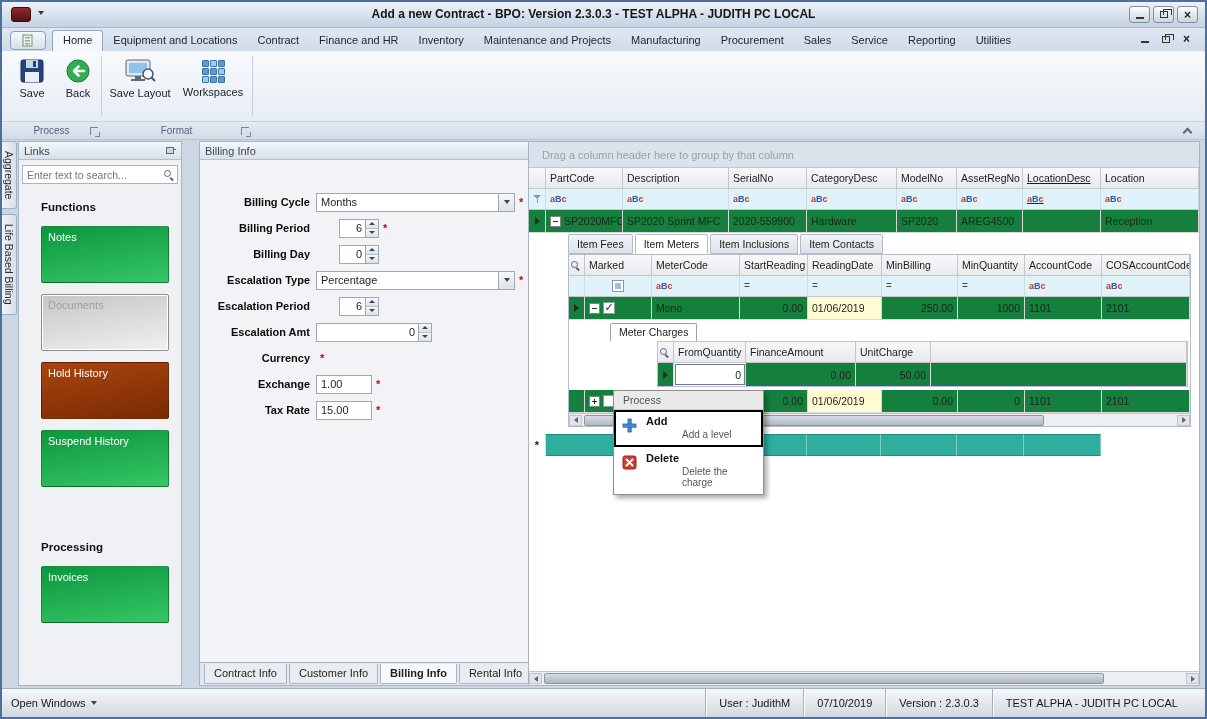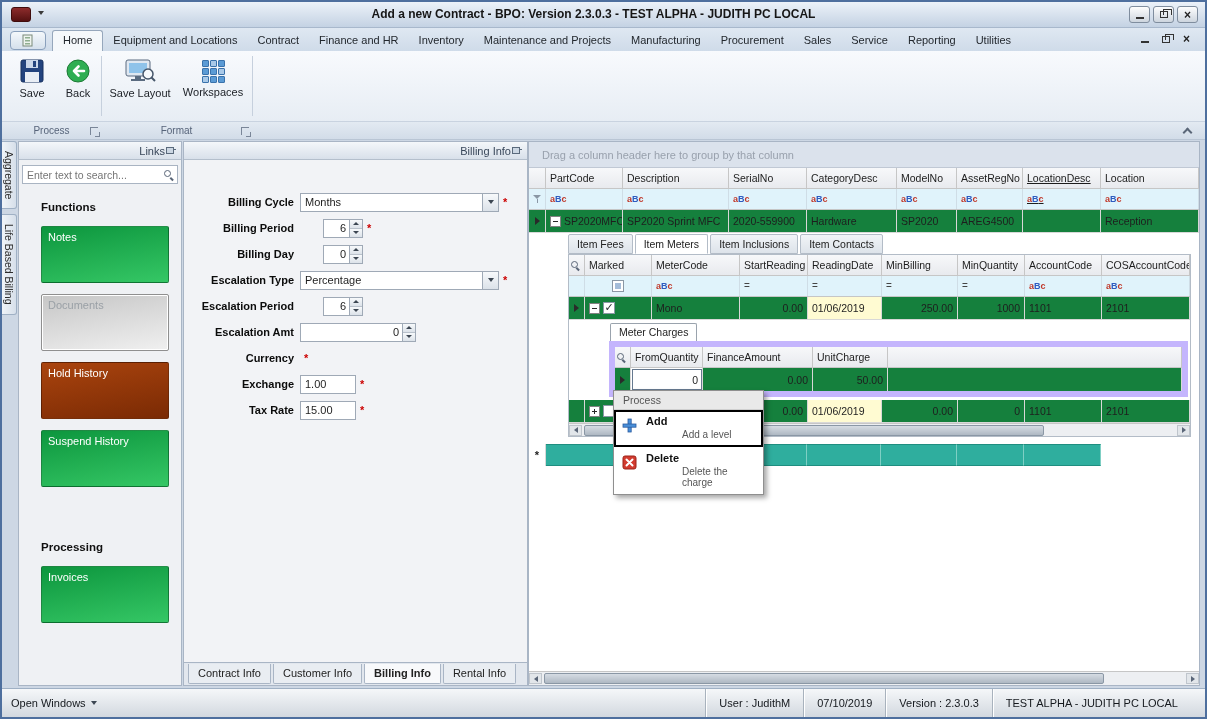--- a/index.html
+++ b/index.html
@@ -43,40 +43,40 @@
   .launcher::after{content:"";position:absolute;right:-2px;bottom:-2px;width:4px;height:4px;border-right:1px solid #7a8698;border-bottom:1px solid #7a8698;}
   .chev-up{position:absolute;right:14px;top:7px;width:7px;height:7px;border-left:2px solid #5a6678;border-top:2px solid #5a6678;transform:rotate(45deg);}
 
   
   .side-strip{position:absolute;left:0;top:139px;width:16px;bottom:31px;}
   .vtab{writing-mode:vertical-rl;padding:9px 1px;border:1px solid #9fb0c4;border-left:none;background:linear-gradient(90deg,#f0f4f8,#d6dfea);font-size:10.5px;color:#2c2c2c;margin-bottom:5px;border-radius:0 3px 3px 0;white-space:nowrap;}
 
   
   .panel{background:#eff1f4;border:1px solid #a9b5c5;display:flex;flex-direction:column;}
   .panel-header{height:18px;background:linear-gradient(#f4f7fa,#d8e0ea);border-bottom:1px solid #b4bfcc;display:flex;align-items:center;padding:0 5px;color:#39475a;font-size:11px;}
-  .panel-header .ph-title{flex:1;text-align:right;}
+  .panel-header .ph-title{flex:1;}
   .pin{width:11px;height:11px;position:relative;}
   .pin::before{content:"";position:absolute;left:1px;top:2px;width:6px;height:5px;border:1px solid #5a6a7c;background:#ccd7e3;}
   .pin::after{content:"";position:absolute;left:8px;top:4px;width:3px;height:1px;background:#5a6a7c;}
 
   
   .links-panel{position:absolute;left:16px;top:139px;width:164px;bottom:31px;}
   .search-box{margin:5px 3px 2px;height:19px;background:#fff;border:1px solid #a9b4c2;display:flex;align-items:center;}
   .search-box input{flex:1;border:none;outline:none;font:10.5px "Liberation Sans",sans-serif;color:#808890;padding:0 4px;background:transparent;min-width:0;}
   .mag{width:11px;height:11px;position:relative;flex:none;margin-right:3px;}
   .mag::before{content:"";position:absolute;left:1px;top:1px;width:5px;height:5px;border:1.4px solid #5a6678;border-radius:50%;}
   .mag::after{content:"";position:absolute;left:7.5px;top:7.5px;width:4px;height:1.5px;background:#5a6678;transform:rotate(45deg);transform-origin:0 0;}
   .side-heading{font-weight:bold;font-size:11.5px;color:#101010;margin:15px 6px 13px 22px;}
   .fn-btn{width:128px;height:57px;margin:0 0 11px 22px;border-radius:2px;color:#fff;font-size:11px;padding:4px 6px;border:1px solid rgba(0,0,0,.28);cursor:default;}
   .fn-green{background:linear-gradient(170deg,#0d963e,#35c765);}
   .fn-silver{background:linear-gradient(170deg,#c6c6c6,#f0f0f0);color:#9aa0a6;border:1px solid #8f8f8f;box-shadow:inset 0 0 0 1px #ffffff;}
   .fn-rust{background:linear-gradient(170deg,#aa440e,#7a2a04);}
 
   
-  .billing-panel{position:absolute;left:181px;top:139px;width:345px;bottom:31px;}
+  .billing-panel{position:absolute;left:197px;top:139px;width:345px;bottom:31px;}
   .form{flex:1;padding-top:29px;background:#f2f3f6;}
   .frow{display:flex;align-items:center;height:26px;padding-left:4px;}
   .flabel{width:106px;text-align:right;font-weight:bold;margin-right:6px;color:#0b0b0b;white-space:nowrap;}
   .fctrl{height:19px;background:#fff;border:1px solid #9fa9b6;display:flex;align-items:center;font-size:11px;}
   .dropdown{width:199px;}
   .dd-text{flex:1;padding:0 4px;white-space:nowrap;overflow:hidden;}
   .dd-btn{width:16px;height:100%;border-left:1px solid #9fa9b6;background:linear-gradient(#f7f9fb,#dce2e9);display:flex;align-items:center;justify-content:center;}
   .caret-down{width:0;height:0;border-left:3.5px solid transparent;border-right:3.5px solid transparent;border-top:4px solid #3c4652;}
   .spinner{width:40px;margin-left:23px;}
   .spinner.wide{width:116px;margin-left:0;}
@@ -127,21 +127,21 @@
   .detail{margin-left:39px;margin-right:8px;}
   .d-tabs{display:flex;height:21px;align-items:flex-end;padding-top:3px;}
   .d-tab{padding:3px 8px 3px;border:1px solid #b3bcc7;background:linear-gradient(#f1f4f7,#dde3ea);margin-right:2px;border-radius:2px 2px 0 0;font-size:10.5px;color:#222;}
   .d-tab.active{background:#fff;border-bottom-color:#fff;}
   .meters{border:1px solid #b3bcc7;}
   .mc-s{width:16px;flex:none;justify-content:center;padding:2px 1px;}
   .mc0{width:67px;flex:none;} .mc1{width:88px;flex:none;} .mc2{width:68px;flex:none;} .mc3{width:74px;flex:none;}
   .mc4{width:76px;flex:none;} .mc5{width:67px;flex:none;} .mc6{width:77px;flex:none;} .mc7{flex:1;}
   .charges-wrap{margin-left:40px;margin-right:2px;padding-top:3px;background:#fff;}
   .c-tab{display:inline-block;padding:2px 8px 3px;border:1px solid #9aa3ad;border-bottom:none;background:#fff;font-size:10.5px;border-radius:2px 2px 0 0;margin-left:1px;}
-  .charges{border:6px solid #c4b5fd;}
+  .charges{border:1px solid #c4b5fd;margin-left:48px;}
   .cc-s{width:16px;flex:none;justify-content:center;padding:2px 1px;}
   .cc0{width:72px;flex:none;} .cc1{width:110px;flex:none;} .cc2{width:75px;flex:none;} .cc3{flex:1;}
   .edit-cell{background:#fff;outline:1px solid #66798f;outline-offset:-2px;}
   .gap3{height:3px;background:#fff;}
   .inner-sb{height:13px;display:flex;align-items:center;background:#edeff2;border-top:1px solid #c6c6c6;}
   .sb-arrow{width:13px;height:11px;flex:none;display:flex;align-items:center;justify-content:center;background:#e2e6ea;border:1px solid #bfc5cc;}
   .tri-l{width:0;height:0;border-top:3.5px solid transparent;border-bottom:3.5px solid transparent;border-right:4px solid #5a6678;}
   .tri-r{width:0;height:0;border-top:3.5px solid transparent;border-bottom:3.5px solid transparent;border-left:4px solid #5a6678;}
   .sb-track{flex:1;height:11px;position:relative;}
   .sb-thumb{position:absolute;top:0;height:11px;background:linear-gradient(#d6dce3,#aeb8c3);border:1px solid #8a97a5;border-radius:2px;}

